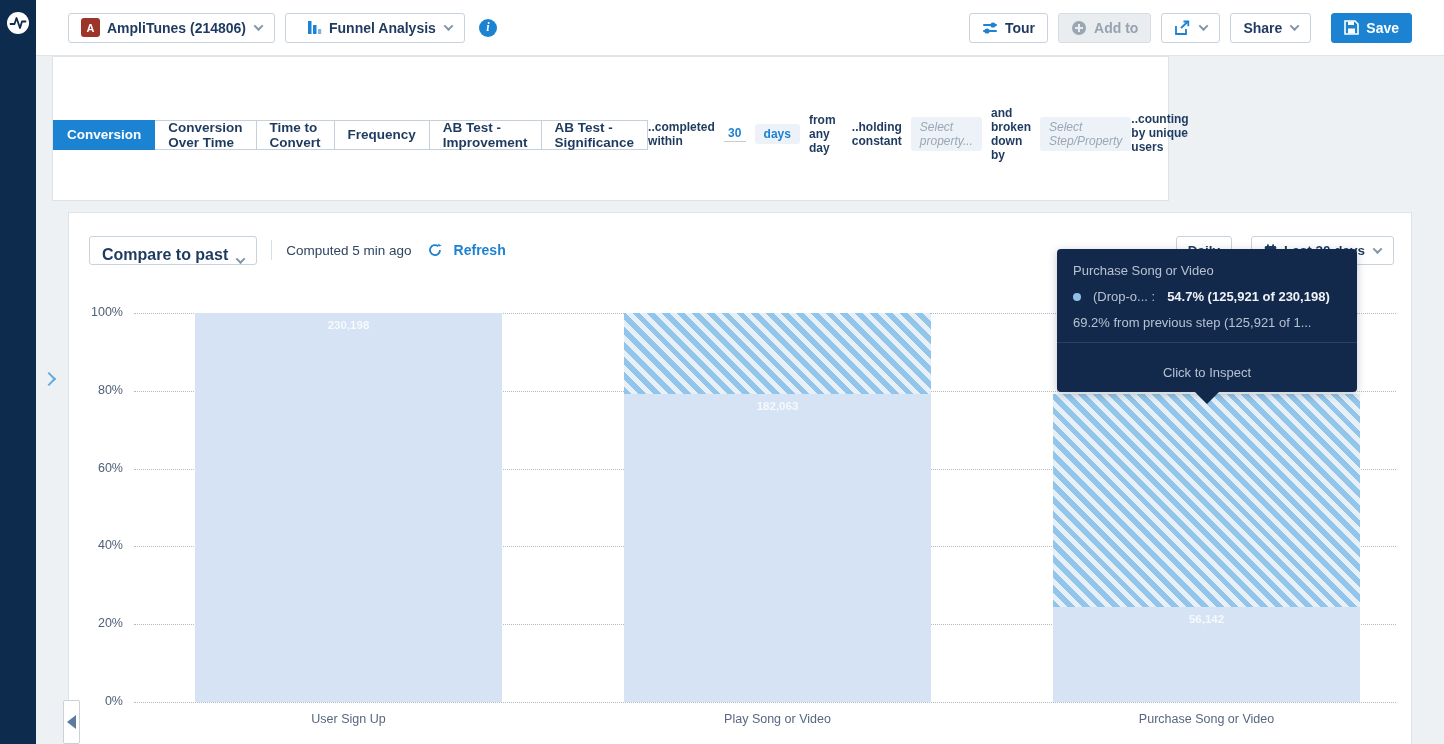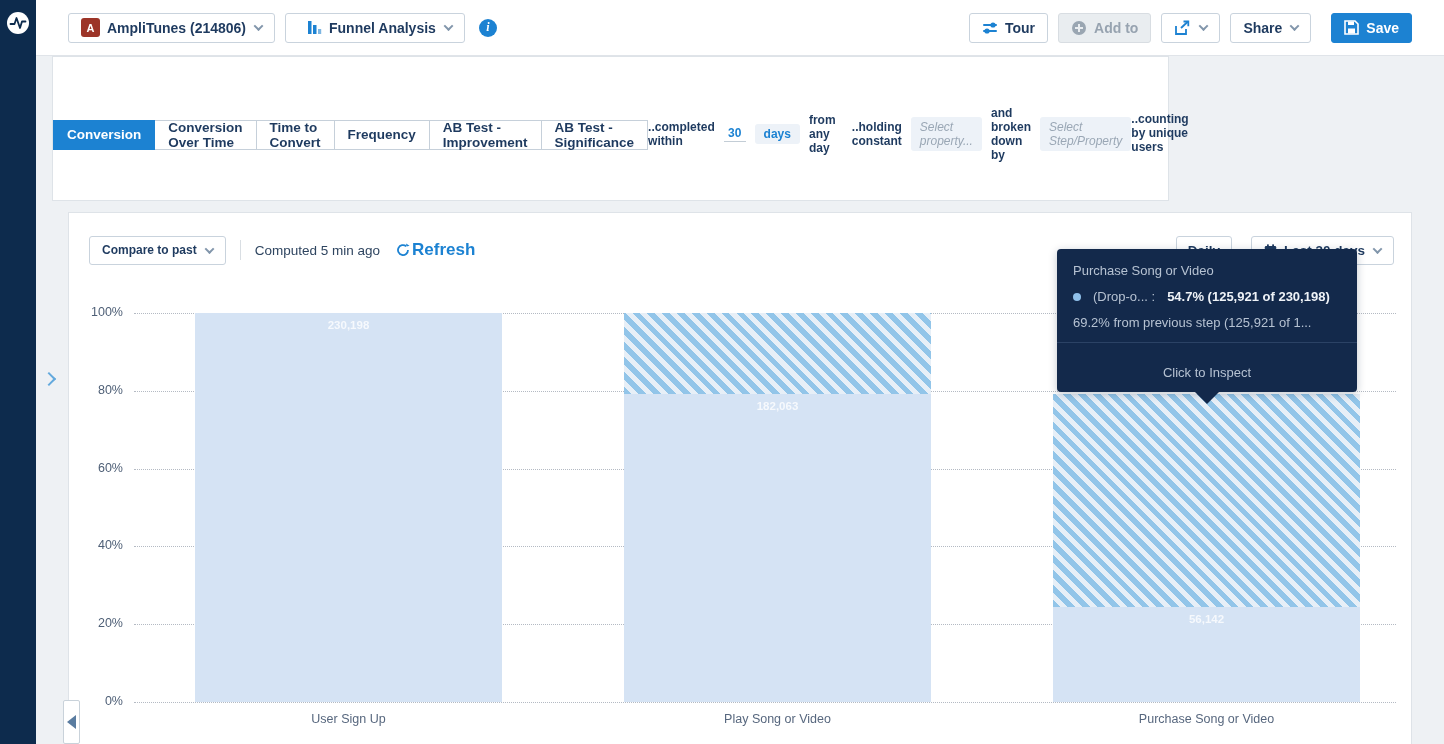--- a/index.html
+++ b/index.html
@@ -44,21 +44,21 @@
   
   .defrow { display:flex; align-items:center; gap:9px; margin-top:11px; font-size:12px; font-weight:700; color:#1e3a5f; }
   .mini-input { width:38px; text-align:center; color:#1c82d2; font-weight:600; border-bottom:1px solid #c3cdd6; padding-bottom:1px; cursor:text; }
   .chip { background:#edf2f8; border-radius:3px; padding:3px 9px; font-weight:600; color:#1c82d2; cursor:pointer; }
   .chip.placeholder { color:#9aa7b5; font-style:italic; font-weight:400; }
 
   
   .controls { position:absolute; left:20px; right:17px; top:22px; height:30px; display:flex; align-items:center; z-index:1; }
   .controls .sep { width:1px; height:20px; background:#d9dee3; margin:0 14px; }
   .computed { font-size:13.5px; font-weight:400; color:#2f4560; }
-  .refresh { display:inline-flex; align-items:center; gap:2px; color:#1c82d2; font-size:17px;
+  .refresh { display:inline-flex; align-items:center; gap:12px; color:#1c82d2; font-size:14px;
              font-weight:700; margin-left:16px; cursor:pointer; }
   .controls .grow { flex:1; }
   .ctrl-right .btn { font-size:13.5px; }
 
   
   #plot { position:absolute; inset:0; }
   .gridline { position:absolute; left:65px; width:1262px; border-top:1px dotted #b4bac3; height:0; }
   .ytick { position:absolute; width:44px; text-align:right; font-size:12.5px; color:#4e5f76; }
   .bar-solid { position:absolute; width:307px; background:#d5e3f4; cursor:pointer; }
   .bar-hatch { position:absolute; width:307px; cursor:pointer;
@@ -180,21 +180,21 @@
       <span>and broken down by</span>
       <span class="chip placeholder">Select Step/Property</span>
     </div>
     <div class="defrow" style="margin-top:9px;">
       <span>..counting by unique users</span>
     </div>
   </div>
 
   <div class="panel" id="panel-chart">
     <div class="controls">
-      <div class="btn" style="height:29px;font-size:12px;">
+      <div class="btn" style="height:29px;font-size:16px;align-items:flex-end;">
         <span>Compare to past</span>
         <span class="chev"></span>
       </div>
       <div class="sep"></div>
       <span class="computed">Computed 5 min ago</span>
       <span class="refresh">
         <svg class="ic" width="14" height="14" viewBox="0 0 14 14">
           <path d="M12 7 a5 5 0 1 1 -1.8 -3.8" fill="none" stroke="#1c82d2" stroke-width="1.8"></path>
           <path d="M10 0.5 L10.6 3.6 L13.6 2.8 Z" fill="#1c82d2"></path>
         </svg>

